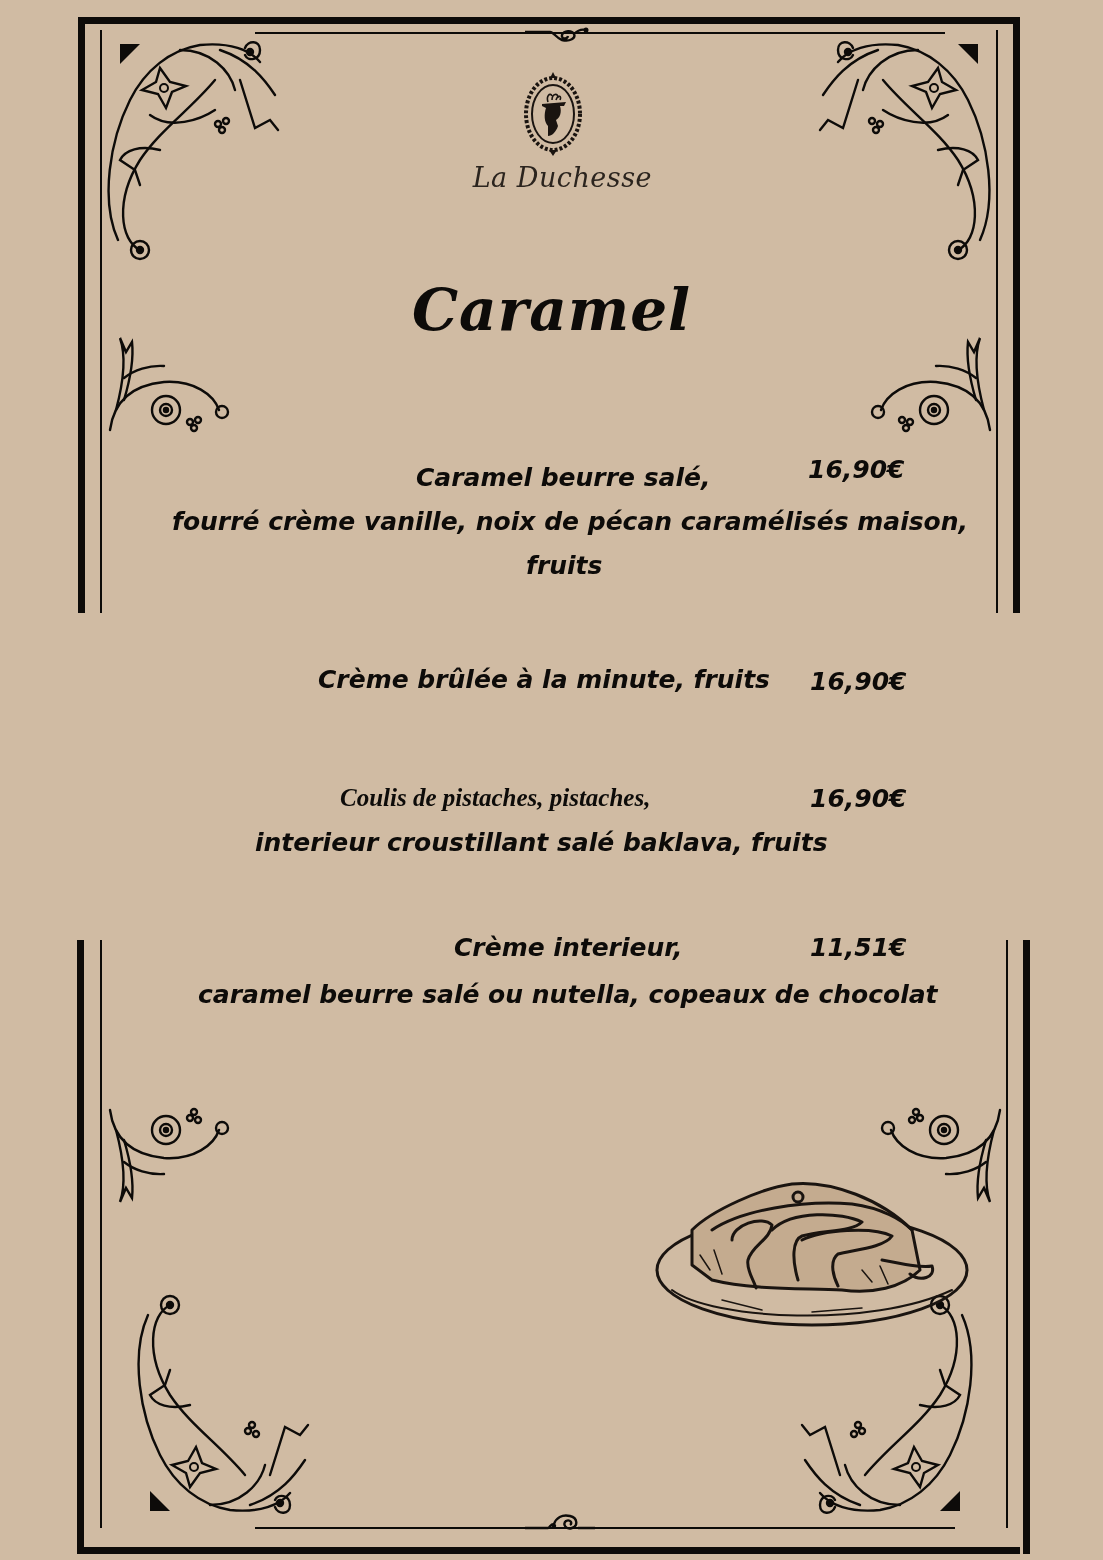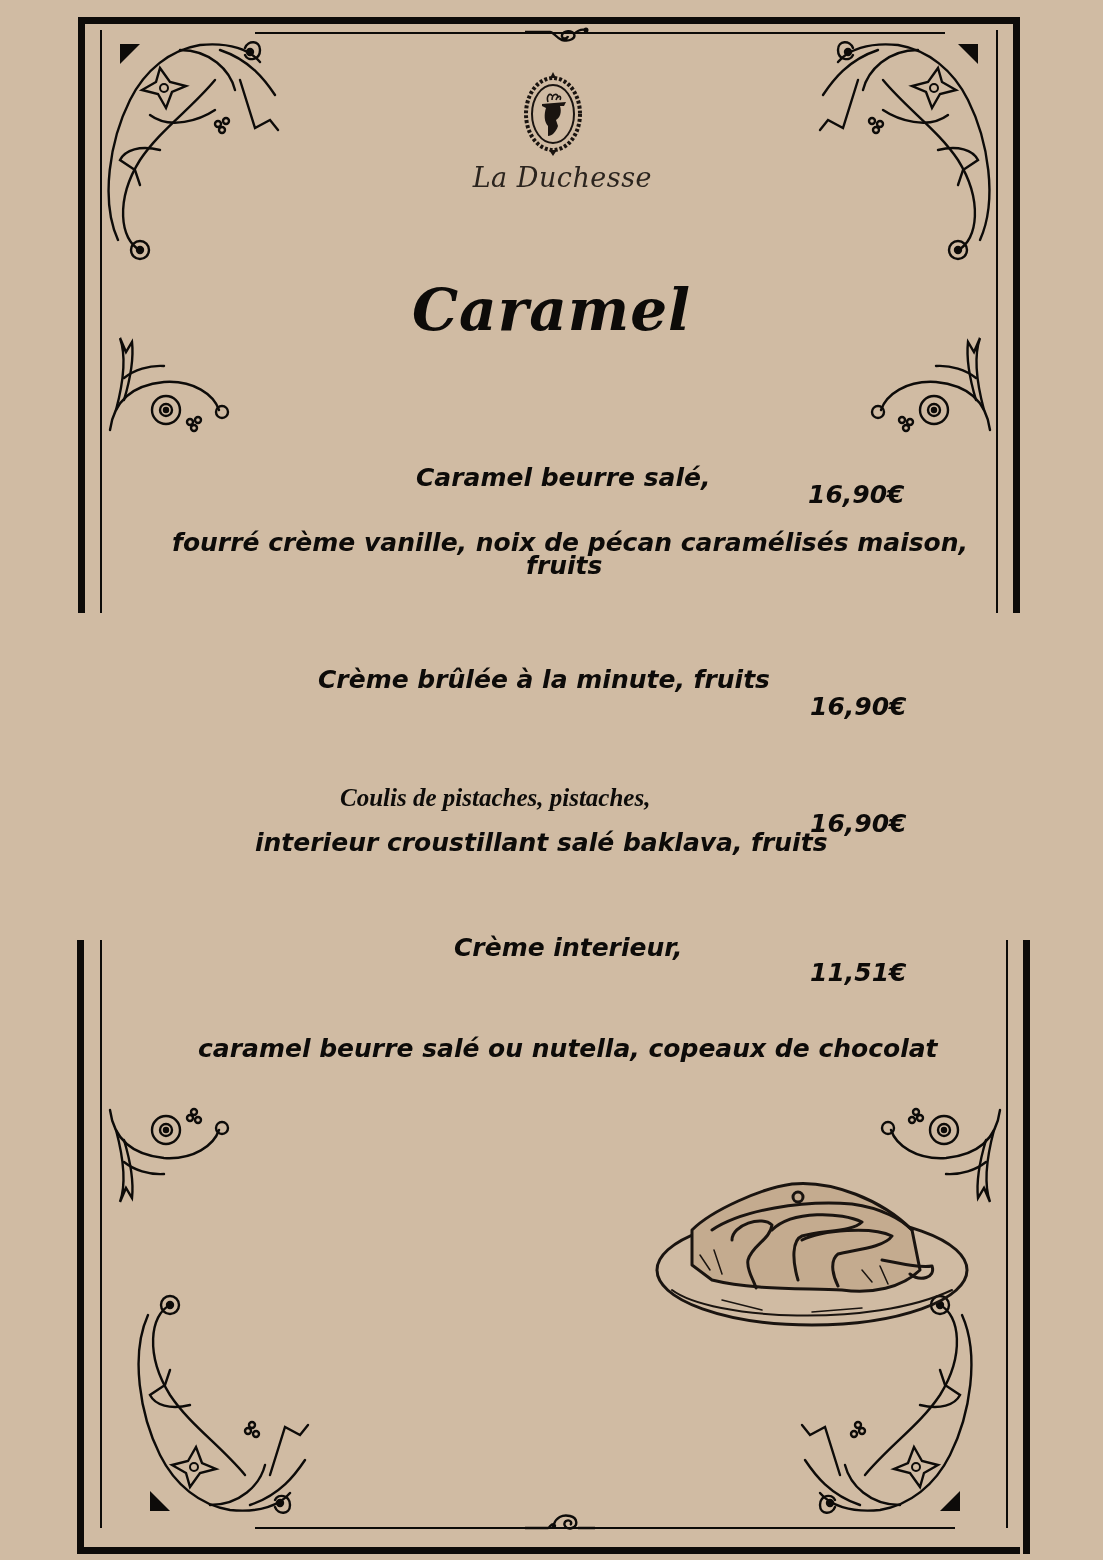--- a/index.html
+++ b/index.html
@@ -27,21 +27,21 @@
     position: absolute; left: 0; width: 1103px; top: 276px; text-align: center;
     font-family: "DejaVu Serif", serif; font-style: italic; font-weight: bold;
     font-size: 58px; letter-spacing: 1px; color: #0d0b09;
   }
 
   .menu-text {
     position: absolute; white-space: nowrap;
     font-family: "DejaVu Sans", sans-serif; font-style: italic; font-weight: bold;
     font-size: 25px; color: #0d0b09;
   }
-  .price { font-size: 25px; margin-top: 25px; }
+  .price { font-size: 25px; }
 </style>
 </head>
 <body>
 
 <div>
 
   <div class="line" style="left:80px; top:17px; width:940px; height:7px;"></div>
   <div class="line" style="left:255px; top:32px; width:690px; height:2px;"></div>
 
   <div class="line" style="left:80px; top:1547px; width:940px; height:7px;"></div>
@@ -223,39 +223,39 @@
   <div class="logo-text">La Duchesse</div>
 </div>
 
 <div class="title">Caramel</div>
 
 <div>
 
   <div>
     <div class="menu-text" style="left:416px; top:463px;">Caramel beurre salé,</div>
     <div class="menu-text price" style="left:808px; top:455px;">16,90€</div>
-    <div class="menu-text" style="left:172px; top:528px;">fourré crème vanille, noix de pécan caramélisés maison,</div>
+    <div class="menu-text" style="left:172px; top:507px;">fourré crème vanille, noix de pécan caramélisés maison,</div>
     <div class="menu-text" style="left:526px; top:551px;">fruits</div>
   </div>
 
   <div>
     <div class="menu-text" style="left:318px; top:665px;">Crème brûlée à la minute, fruits</div>
     <div class="menu-text price" style="left:810px; top:667px;">16,90€</div>
   </div>
 
   <div>
     <div class="menu-text" style="left:340px; top:784px;font-family:Liberation Serif, serif;">Coulis de pistaches, pistaches,</div>
     <div class="menu-text price" style="left:810px; top:784px;">16,90€</div>
     <div class="menu-text" style="left:255px; top:828px;">interieur croustillant salé baklava, fruits</div>
   </div>
 
   <div>
     <div class="menu-text" style="left:454px; top:933px;">Crème interieur,</div>
     <div class="menu-text price" style="left:810px; top:933px;">11,51€</div>
-    <div class="menu-text" style="left:198px; top:1034px;">caramel beurre salé ou nutella, copeaux de chocolat</div>
+    <div class="menu-text" style="left:198px; top:980px;">caramel beurre salé ou nutella, copeaux de chocolat</div>
   </div>
 </div>
 
 <svg class="abs" style="left:652px; top:1170px;" width="320" height="160" viewBox="0 0 320 160">
   <g fill="none" stroke="#1a1410" stroke-width="3" stroke-linecap="round" stroke-linejoin="round">
     <ellipse cx="160" cy="100" rx="155" ry="55"></ellipse>
     <path d="M20 120 C60 150 220 158 300 120" stroke-width="2"></path>
     <path d="M40 60 C60 40 110 18 140 14 C180 10 230 30 260 60 L268 100 C250 118 220 124 190 120 C150 118 100 120 60 110 L40 95 Z" fill="#c4ab8f"></path>
     <path d="M60 60 C90 40 150 30 200 34 C230 38 250 50 260 60"></path>
     <path d="M80 70 C80 55 110 45 120 55 C118 70 100 75 96 90 C94 100 102 110 104 118"></path>

